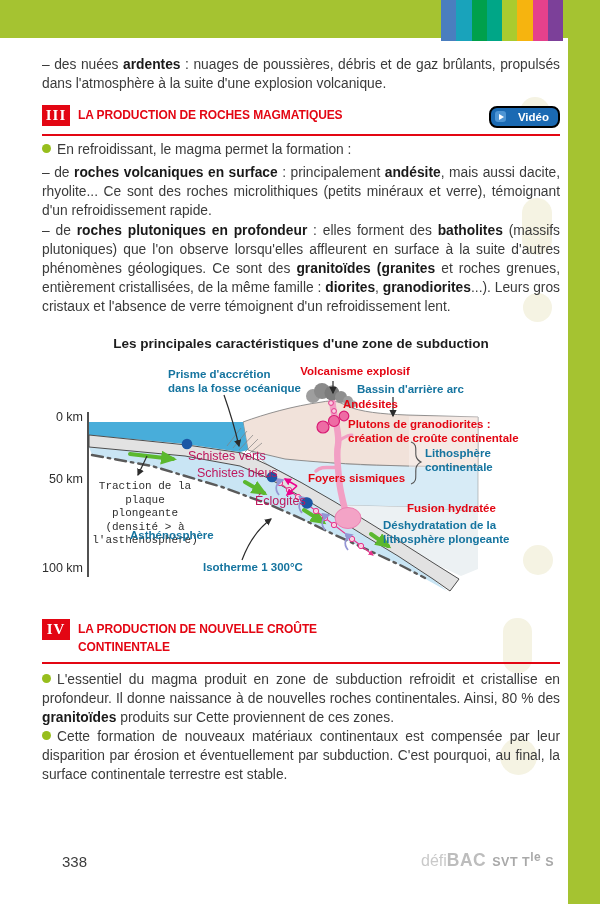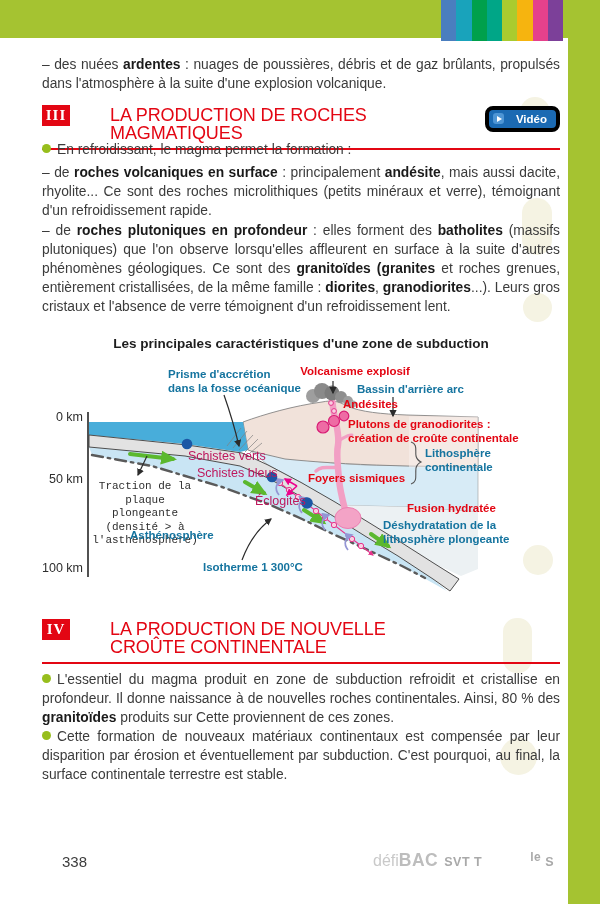--- a/index.html
+++ b/index.html
@@ -16,23 +16,23 @@
   
   .block{position:absolute;left:42px;width:518px;z-index:2;}
   p.body{margin:0;font-size:13.8px;line-height:19px;color:#3b3b3b;text-align:justify;}
   p.body b{color:#1a1a1a;}
   .dot{display:inline-block;width:9px;height:9px;border-radius:50%;background:#97be1d;margin-right:6px;transform:translateY(-1px);}
 
   
   .sechead{display:flex;align-items:flex-start;gap:8px;border-bottom:2.5px solid #e30613;padding-bottom:6px;}
   .numbox{flex:0 0 auto;background:#e30613;color:#fff;font-family:"Liberation Serif",serif;font-weight:700;
           font-size:15px;width:28px;height:21px;line-height:21px;text-align:center;letter-spacing:1px;}
-  .sectitle{color:#e30613;font-weight:400;font-size:18px;line-height:17.5px;letter-spacing:-0.1px;padding-top:2px;margin-left:32px;}
+  .sectitle{color:#e30613;font-weight:700;font-size:12px;line-height:17.5px;letter-spacing:-0.1px;padding-top:2px;}
   .spacer{flex:1;}
-  .videobtn{flex:0 0 auto;display:flex;align-items:center;gap:12px;background:#1b6ab3;border:4px solid #000000;
+  .videobtn{flex:0 0 auto;display:flex;align-items:center;gap:12px;background:#1b6ab3;border:2px solid #000000;
             border-radius:8px;padding:1px 9px 2px 4px;height:15px;margin-top:1px;cursor:pointer;}
   .videobtn .play{width:11px;height:11px;border-radius:3px;background:#4e95d4;position:relative;}
   .videobtn .play:before{content:"";position:absolute;left:4px;top:2.5px;border-left:5px solid #fff;
             border-top:3px solid transparent;border-bottom:3px solid transparent;}
   .videobtn span.vl{color:#fff;font-weight:700;font-size:11.5px;}
 
   
   .figtitle{position:absolute;left:42px;top:336px;width:518px;text-align:center;font-weight:700;
             font-size:13.5px;color:#1d1d1d;z-index:2;}
   #diagram{position:absolute;left:35px;top:355px;width:533px;height:245px;z-index:1;}
@@ -43,21 +43,21 @@
   .lbl.blk{color:#be185d;font-size:12.5px;font-weight:400;}
   .lbl.small{font-size:11px;color:#2e2e2e;font-weight:400;line-height:13.5px;white-space:normal;text-align:center;font-family:Liberation Mono, monospace;}
   .depth{position:absolute;text-align:right;font-size:12.5px;color:#2e2e2e;}
 
   
   .pagenum{position:absolute;left:62px;top:853px;font-size:15px;color:#3d3d3d;z-index:2;}
   .brand{position:absolute;right:46px;top:850px;display:flex;align-items:baseline;z-index:2;}
   .brand .defi{color:#c9c9c9;font-size:16px;}
   .brand .bac{color:#bdbdbd;font-size:17.5px;font-weight:700;letter-spacing:.5px;}
   .brand .rest{color:#a9a9a9;font-size:12.5px;font-weight:700;margin-left:6px;letter-spacing:.5px;}
-  .brand sup{font-size:12px;margin-left:48px;}
+  .brand sup{font-size:12px;}
 </style>
 </head>
 <body>
 
 <div id="page">
 
   <div class="topband"></div>
   <div class="stripes">
     <div style="background:#4a7ebf"></div>
     <div style="background:#19a3bb"></div>

